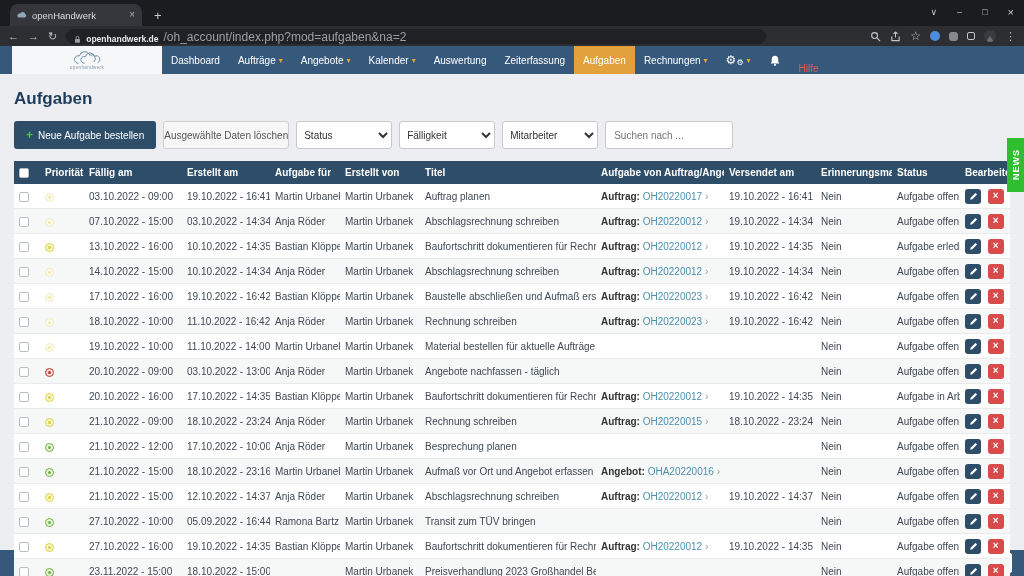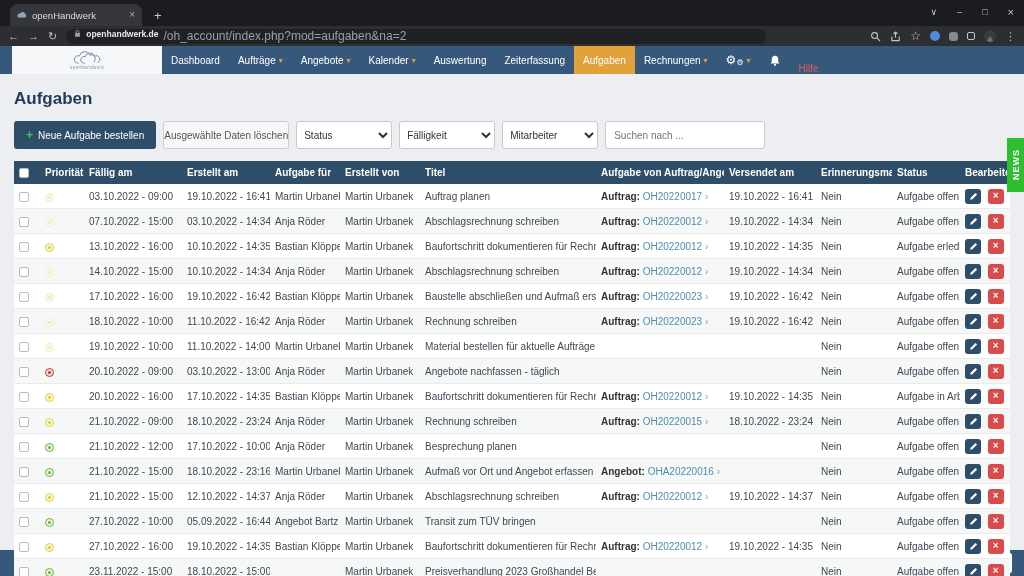--- a/index.html
+++ b/index.html
@@ -10,21 +10,21 @@
   .tabbar { height:26px; background:#1B1C1F; display:flex; align-items:flex-end; position:relative; }
   .tab { width:132px; height:22px; background:#35363B; border-radius:8px 8px 0 0; margin-left:10px;
          display:flex; align-items:center; padding:0 7px; gap:5px; }
   .tab-title { color:#DADCE0; font-size:9.5px; flex:1; white-space:nowrap; overflow:hidden; }
   .tab-close { color:#A8ABAF; font-size:10px; line-height:1; }
   .newtab-btn { color:#C9CBCF; font-size:13px; margin:0 0 4px 12px; line-height:1; }
   .win-controls { position:absolute; right:10px; top:0; height:24px; display:flex; align-items:center; gap:20px;
                   color:#C9CBCF; font-size:9px; }
   .addressbar { height:20px; background:#2D2E32; display:flex; align-items:center; padding:0 8px; gap:9px; }
   .nav-arrow { color:#C2C5C9; font-size:11px; line-height:1; }
-  .url-pill { width:700px; height:15px; background:#202124; border-radius:8px; display:flex; align-items:flex-start;
+  .url-pill { width:700px; height:15px; background:#202124; border-radius:8px; display:flex; align-items:flex-end;
               padding:0 8px; gap:5px; overflow:hidden; }
   .url-domain { color:#E6E8EA; font-size:8.5px; font-weight:bold; white-space:nowrap; }
   .url-path { color:#9AA0A6; font-size:12px; white-space:nowrap; }
   .addr-icons { margin-left:auto; display:flex; align-items:center; gap:9px; }
   .glyph-icon { color:#C2C5C9; font-size:10px; line-height:1; }
   .ext-circle { width:10px; height:10px; border-radius:50%; background:#4E8BDF; }
   .ext-dark { width:9px; height:9px; border-radius:3px; background:#85888D; }
   .ext-square { width:8px; height:8px; border:1.3px solid #C2C5C9; border-radius:2px; }
   .chrome-avatar { width:12px; height:12px; border-radius:50%; background:#3A3B3F; display:flex; align-items:flex-end; justify-content:center; overflow:hidden; }
   .chrome-avatar i { display:block; width:0; height:0; border-left:4px solid transparent; border-right:4px solid transparent; border-bottom:6px solid #6B6E73; }
@@ -52,21 +52,21 @@
   .content { position:relative; height:476px; padding:0 14px; }
   .page-title { padding-top:15px; font-size:17px; font-weight:bold; color:#1E3C5A; }
   .toolbar { display:flex; margin-top:12px; gap:7px; }
   .btn-primary { background:#2E4D69; color:#fff; font-size:10px; height:28px; padding:0 12px; border-radius:3px;
                  border:none; display:flex; align-items:center; gap:5px; font-family:inherit; }
   .btn-primary .plus { color:#4CC04C; font-size:12px; font-weight:bold; }
   .btn-secondary { background:#F7F7F7; border:1px solid #CFCFCF; color:#555; font-size:10px; height:28px;
                    padding:0 0; border-radius:3px; font-family:inherit; }
   .filter-select { height:28px; width:96px; font-size:10px; color:#333; border:1px solid #C9C9C9; border-radius:3px;
                    background:#fff; padding:0 3px; font-family:inherit; }
-  .search-input { height:28px; width:160px; font-size:10px; border:1px solid #C9C9C9; border-radius:3px;
+  .search-input { height:28px; width:128px; font-size:10px; border:1px solid #C9C9C9; border-radius:3px;
                   padding:0 8px; color:#333; font-family:inherit; }
   .news-tab { position:absolute; right:0; top:64px; background:#2FBE2F; color:#fff; font-size:9px; font-weight:bold;
               width:17px; height:54px; display:flex; align-items:center; justify-content:center;
               writing-mode:vertical-rl; transform:rotate(180deg); letter-spacing:1px; }
 
   
   .task-table { margin-top:12px; width:996px; border-collapse:collapse; background:#fff; table-layout:fixed; }
   .task-table thead th { background:#2E4D68; color:#fff; text-align:left; font-size:10px; font-weight:bold;
                          padding:6px 5px; white-space:nowrap; overflow:hidden; }
   .task-table tbody td { padding:4.5px 5px; border-bottom:1px solid #EAEAEA; color:#404854; font-size:10px;
@@ -550,21 +550,21 @@
       <span class="action-btn del-btn">
               <span>×</span>
             </span>
     </td>
   </tr>
         <tr>
     <td><input type="checkbox" style=""></td>
     <td><span class="prio prio-green"></span></td>
     <td>27.10.2022 - 10:00</td>
     <td>05.09.2022 - 16:44</td>
-    <td>Angebot Bartz</td>
+    <td>Ramona Bartz</td>
     <td>Martin Urbanek</td>
     <td>Transit zum TÜV bringen</td>
     <td><span class="ref-label"></span> <span class="ref-link"></span> <span class="ref-chevron"></span></td>
     <td></td>
     <td>Nein</td>
     <td>Aufgabe offen</td>
     <td>
       <span class="action-btn edit-btn">
               <svg width="9" height="9" viewBox="0 0 12 12">
                 <path d="M8.6 1.2l2.2 2.2L4.4 9.8l-2.8.6.6-2.8z" fill="#fff"></path>

